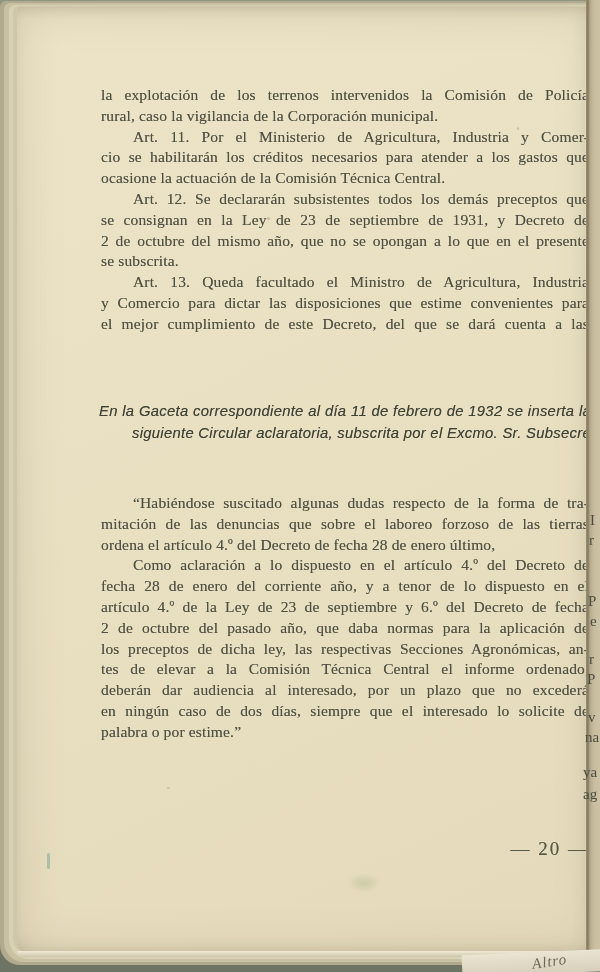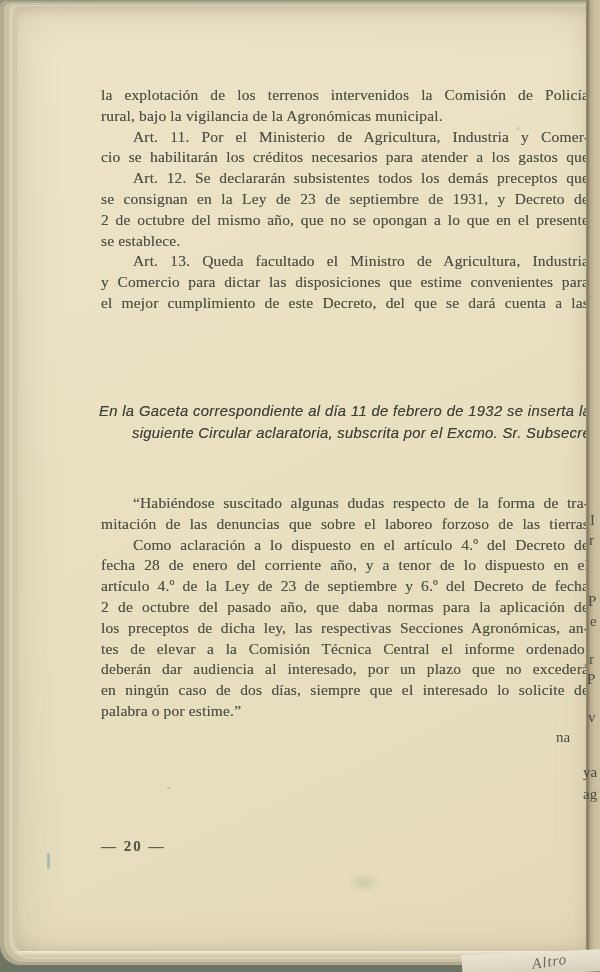--- a/index.html
+++ b/index.html
@@ -43,24 +43,23 @@
     font-style:italic;font-size:14.8px;line-height:21.5px;height:21.5px;
     color:#3e4136;letter-spacing:.3px;white-space:nowrap;
     text-align:justify;text-align-last:left;
     text-shadow:0 0 .6px rgba(62,65,54,.6);
   }
   .line.j{text-align-last:justify;}
   .line.ind{padding-left:32px;}
   .sansit .line.ind{padding-left:33px;}
 
   .pagenum{
-    position:absolute;left:84px;top:831px;width:488px;text-align:left;
-    font-size:15px;color:#565849;letter-spacing:2px;
+    position:absolute;left:84px;top:831px;width:488px;text-align:right;
+    font-size:19px;color:#565849;letter-spacing:2px;
     text-shadow:0 0 .5px rgba(86,88,73,.5);
-    font-weight:bold;
   }
 
   
   .gutter{
     position:absolute;left:586px;top:0;width:14px;height:962px;z-index:5;
     background:linear-gradient(90deg,#9a8e73 0,#857a61 2px,#b5aa8d 4px,#c8bd9f 8px,#cdc2a4 14px);
   }
   .frag{
     position:absolute;z-index:6;font-family:"Liberation Serif","DejaVu Serif",serif;
     font-size:15px;color:#4b4d41;white-space:nowrap;
@@ -96,40 +95,42 @@
 
   <div class="under under0"></div>
   <div class="under under1"></div>
   <div class="under under2"></div>
   <div class="under under3"></div>
 
   <div class="page">
 
     <div class="tblock serif" style="left:84px;top:78px;width:488px;">
         <div class="line j">la explotación de los terrenos intervenidos la Comisión de Policía</div>
-        <div class="line">rural, bajo la vigilancia de la Agronómicas municipal.</div>
+        <div class="line">rural, caso la vigilancia de la Corporación municipal.</div>
         <div class="line j ind">Art. 11.   Por el Ministerio de Agricultura, Industria y Comer-</div>
         <div class="line j">cio se habilitarán los créditos necesarios para atender a los gastos que</div>
+        <div class="line">ocasione la actuación de la Comisión Técnica Central.</div>
         <div class="line j ind">Art. 12.   Se declararán subsistentes todos los demás preceptos que</div>
         <div class="line j">se consignan en la Ley de 23 de septiembre de 1931, y Decreto de</div>
         <div class="line j">2 de octubre del mismo año, que no se opongan a lo que en el presente</div>
-        <div class="line">se establece.</div>
+        <div class="line">se subscrita.</div>
         <div class="line j ind">Art. 13.   Queda facultado el Ministro de Agricultura, Industria</div>
         <div class="line j">y Comercio para dictar las disposiciones que estime convenientes para</div>
         <div class="line j">el mejor cumplimiento de este Decreto, del que se dará cuenta a las</div>
       </div>
 
     <div class="tblock sansit" style="left:82px;top:394px;width:492px;">
         <div class="line j">En la Gaceta correspondiente al día 11 de febrero de 1932 se inserta la</div>
         <div class="line j ind">siguiente Circular aclaratoria, subscrita por el Excmo. Sr. Subsecretario</div>
       </div>
 
     <div class="tblock serif" style="left:84px;top:486px;width:488px;">
         <div class="line j ind">“Habiéndose suscitado algunas dudas respecto de la forma de tra-</div>
         <div class="line j">mitación de las denuncias que sobre el laboreo forzoso de las tierras</div>
+        <div class="line">ordena el artículo 4.º del Decreto de fecha 28 de enero último,</div>
         <div class="line j ind">Como aclaración a lo dispuesto en el artículo 4.º del Decreto de</div>
         <div class="line j">fecha 28 de enero del corriente año, y a tenor de lo dispuesto en el</div>
         <div class="line j">artículo 4.º de la Ley de 23 de septiembre y 6.º del Decreto de fecha</div>
         <div class="line j">2 de octubre del pasado año, que daba normas para la aplicación de</div>
         <div class="line j">los preceptos de dicha ley, las respectivas Secciones Agronómicas, an-</div>
         <div class="line j">tes de elevar a la Comisión Técnica Central el informe ordenado,</div>
         <div class="line j">deberán dar audiencia al interesado, por un plazo que no excederá</div>
         <div class="line j">en ningún caso de dos días, siempre que el interesado lo solicite de</div>
         <div class="line">palabra o por estime.”</div>
       </div>
@@ -146,21 +147,21 @@
 
   <div class="gutter"></div>
   <div>
       <span class="frag" style="left: 590px; top: 512px;">I</span>
       <span class="frag" style="left: 589px; top: 532px;">r</span>
       <span class="frag" style="left: 588px; top: 593px;">P</span>
       <span class="frag" style="left: 590px; top: 613px;">e</span>
       <span class="frag" style="left: 589px; top: 651px;">r</span>
       <span class="frag" style="left: 587px; top: 671px;">P</span>
       <span class="frag" style="left: 588px; top: 709px;">v</span>
-      <span class="frag" style="left: 556px; top: 729px;">na</span>
+      <span class="frag" style="left: 585px; top: 729px;">na</span>
       <span class="frag" style="left: 583px; top: 764px; text-align: right;">ya</span>
       <span class="frag" style="left: 583px; top: 786px;">ag</span>
     </div>
 
   <div class="bottom-edge"></div>
   <div class="bottom-sheet">
     <span class="handwriting">Altro</span>
   </div>
 
 </div>

